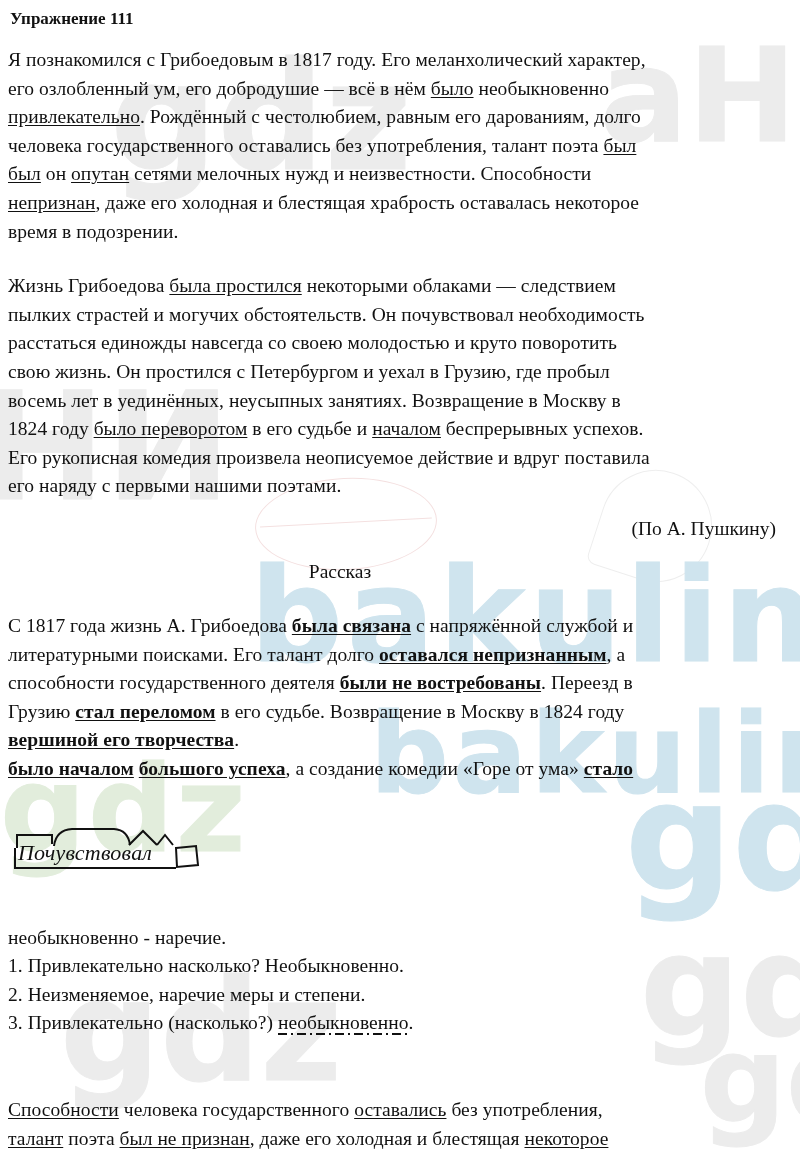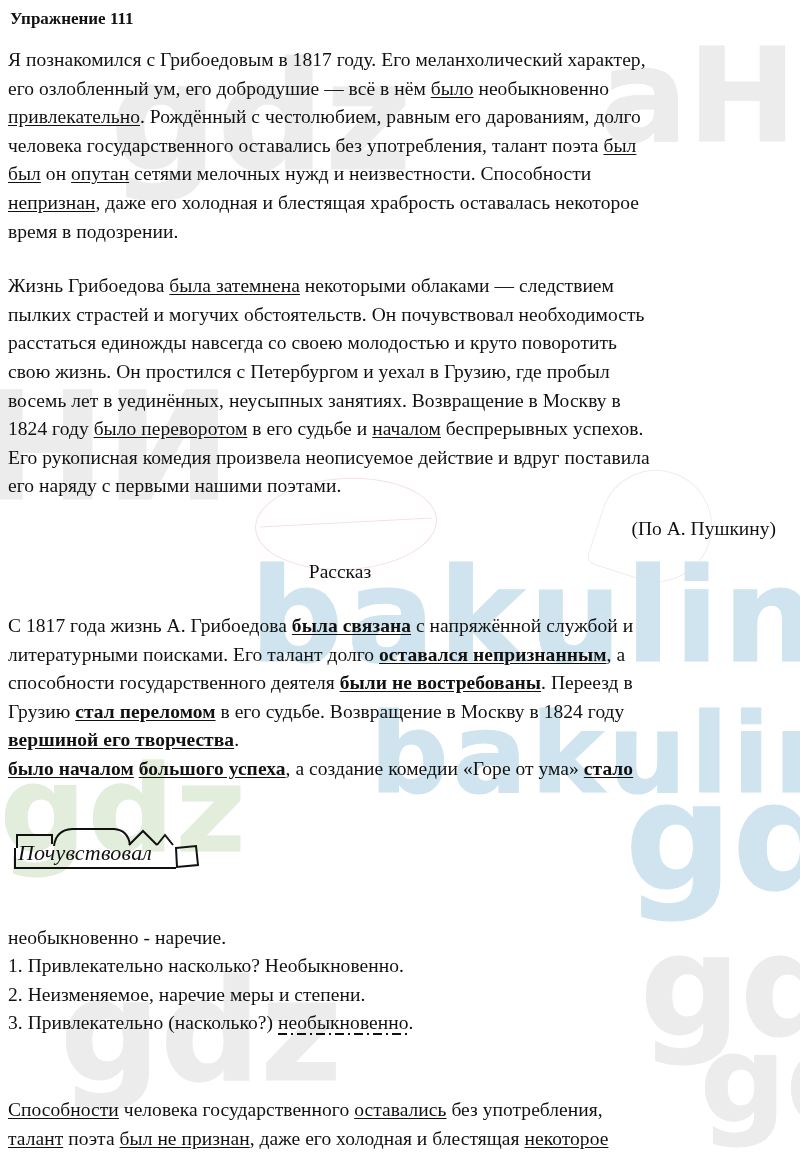--- a/index.html
+++ b/index.html
@@ -202,21 +202,21 @@
   <p class="para">
     <span class="u">непризнан</span>, даже его холодная и блестящая храбрость оставалась некоторое
   </p>
   <p class="para">
     <span>время в подозрении.</span>
   </p>
 
   <div class="gap-md"></div>
 
   <p class="para">
-    Жизнь Грибоедова <span class="u">была затемнена</span> некоторыми облаками — следствием
+    Жизнь Грибоедова <span class="u">была простился</span> некоторыми облаками — следствием
   </p>
   <p class="para">
     <span>пылких страстей и могучих обстоятельств. Он почувствовал необходимость</span>
   </p>
   <p class="para">
     <span>расстаться единожды навсегда со своею молодостью и круто поворотить</span>
   </p>
   <p class="para">
     <span>свою жизнь. Он простился с Петербургом и уехал в Грузию, где пробыл</span>
   </p>

